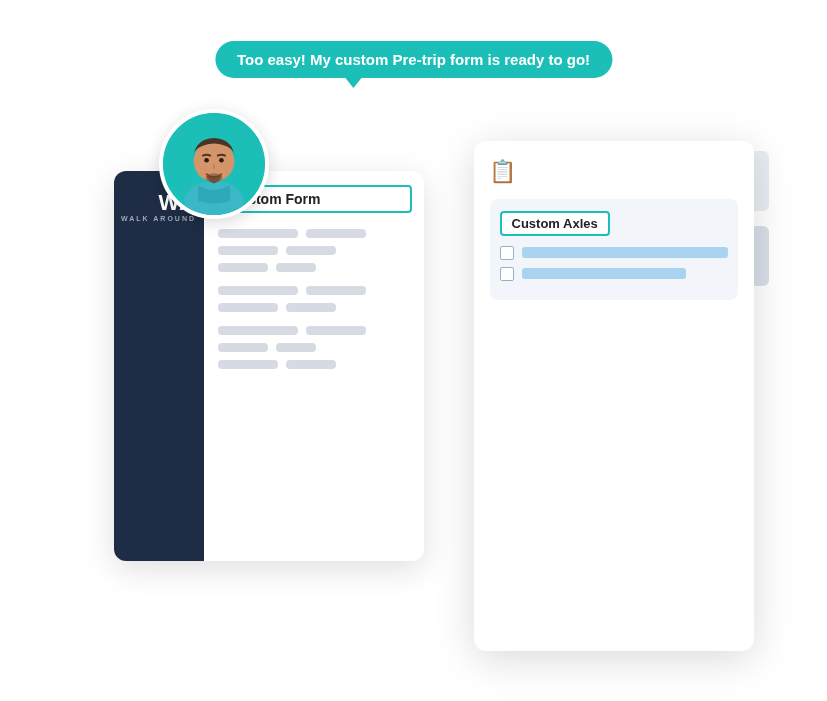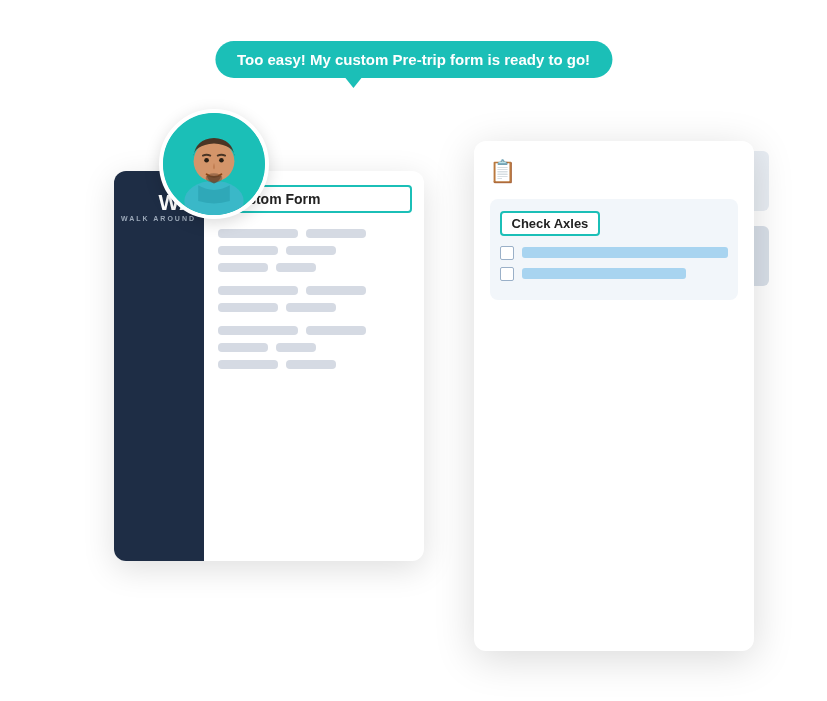--- a/index.html
+++ b/index.html
@@ -361,21 +361,21 @@
   <div class="card-front-tab"></div>
   <div class="card-front-tab2"></div>
 
   <div class="card-front">
 
     <div class="pretrip-header">
       <span class="clipboard-icon">📋</span>
     </div>
 
     <div class="section-card">
-      <div class="section-title">Check Axles</div>
+      <div class="section-title">Custom Axles</div>
       <div class="check-row">
         <div class="check-box"></div>
         <div class="check-bar"></div>
       </div>
       <div class="check-row">
         <div class="check-box"></div>
         <div class="check-bar medium"></div>
       </div>
     </div>
 

